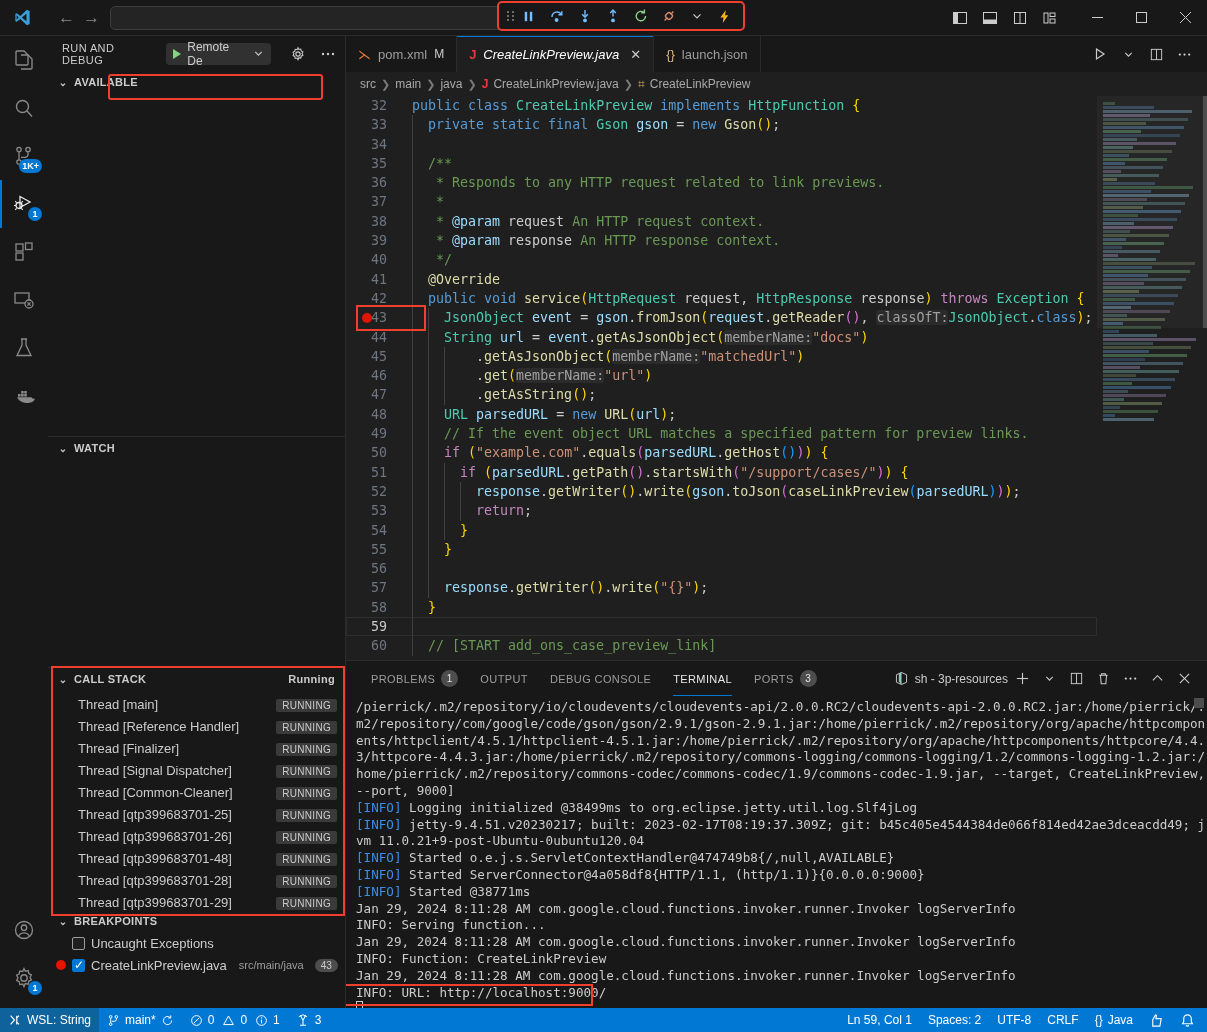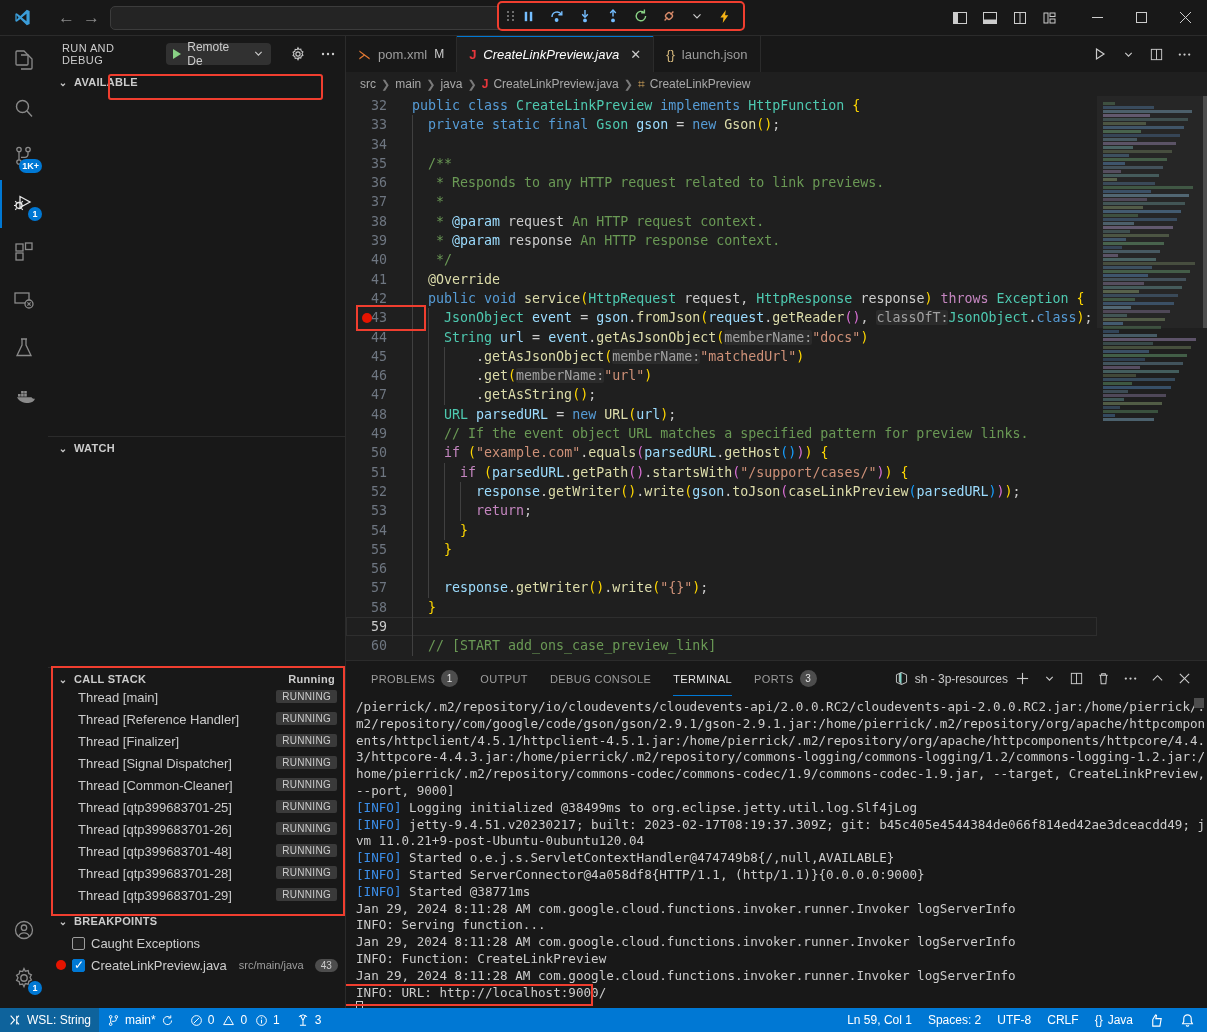--- a/index.html
+++ b/index.html
@@ -67,21 +67,21 @@
               border-bottom:5px solid transparent; }
 
   .section-head { height:22px; display:flex; align-items:center; gap:4px; padding-left:8px;
                   font-size:11px; font-weight:bold; letter-spacing:.3px; color:#cccccc; }
   .section-head .chev { font-size:10px; color:#cccccc; width:14px; text-align:center; }
   .section-head .right { margin-left:auto; margin-right:10px; font-size:11px; font-weight:bold; color:#cccccc; }
   .sec-variables { height:366px; border-bottom:1px solid #2b2b2b; }
   .sec-watch { height:231px; border-bottom:1px solid #2b2b2b; }
   .sec-callstack { position:relative; }
   .cs-list { }
-  .cs-row { height:22px; display:flex; align-items:flex-start; padding-left:30px; padding-right:8px; font-size:13px; }
+  .cs-row { height:22px; display:flex; align-items:flex-end; padding-left:30px; padding-right:8px; font-size:13px; }
   .cs-row .nm { color:#cccccc; white-space:nowrap; }
   .cs-row .state { margin-left:auto; background:#3a3a3a; color:#cccccc; font-size:10px;
                    letter-spacing:.3px; padding:1px 6px; border-radius:2px; }
   .callstack-box { position:absolute; left:3px; top:-2px; width:294px; height:250px;
                    border:2px solid #f03e2f; pointer-events:none; z-index:20; }
   .bp-row { height:22px; display:flex; align-items:center; gap:6px; padding-left:24px; font-size:13px; }
   .cbox { width:13px; height:13px; border:1px solid #9d9d9d; border-radius:2px; background:#1f1f1f; flex:0 0 13px;}
   .cbox.checked { background:#0078d4; border-color:#0078d4; position:relative; }
   .cbox.checked:after { content:"✓"; position:absolute; left:1px; top:-2px; color:#fff; font-size:12px; }
   .bp-dot { width:10px; height:10px; border-radius:50%; background:#e51400; flex:0 0 10px; }
@@ -471,21 +471,21 @@
         </div>
       </div>
 
       <div class="sec-breakpoints">
         <div class="section-head">
           <span class="chev">⌄</span>
           <span>BREAKPOINTS</span>
         </div>
         <div class="bp-row">
           <span class="cbox"></span>
-          <span>Caught Exceptions</span>
+          <span>Uncaught Exceptions</span>
         </div>
         <div class="bp-row" style="padding-left:8px;">
           <span class="bp-dot"></span>
           <span class="cbox checked"></span>
           <span>CreateLinkPreview.java</span>
           <span class="bp-path">src/main/java</span>
           <span class="bp-line">43</span>
         </div>
       </div>
     </div>

